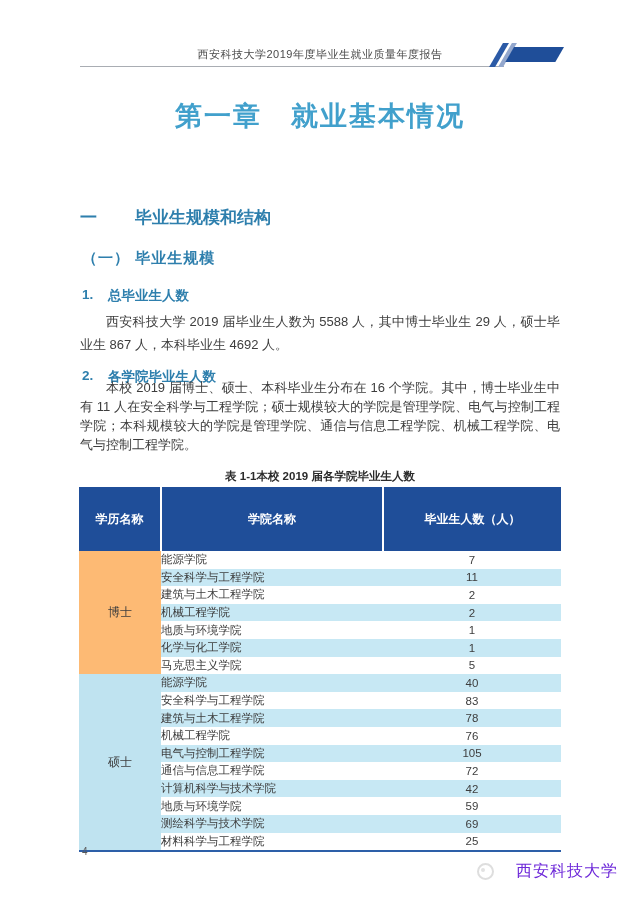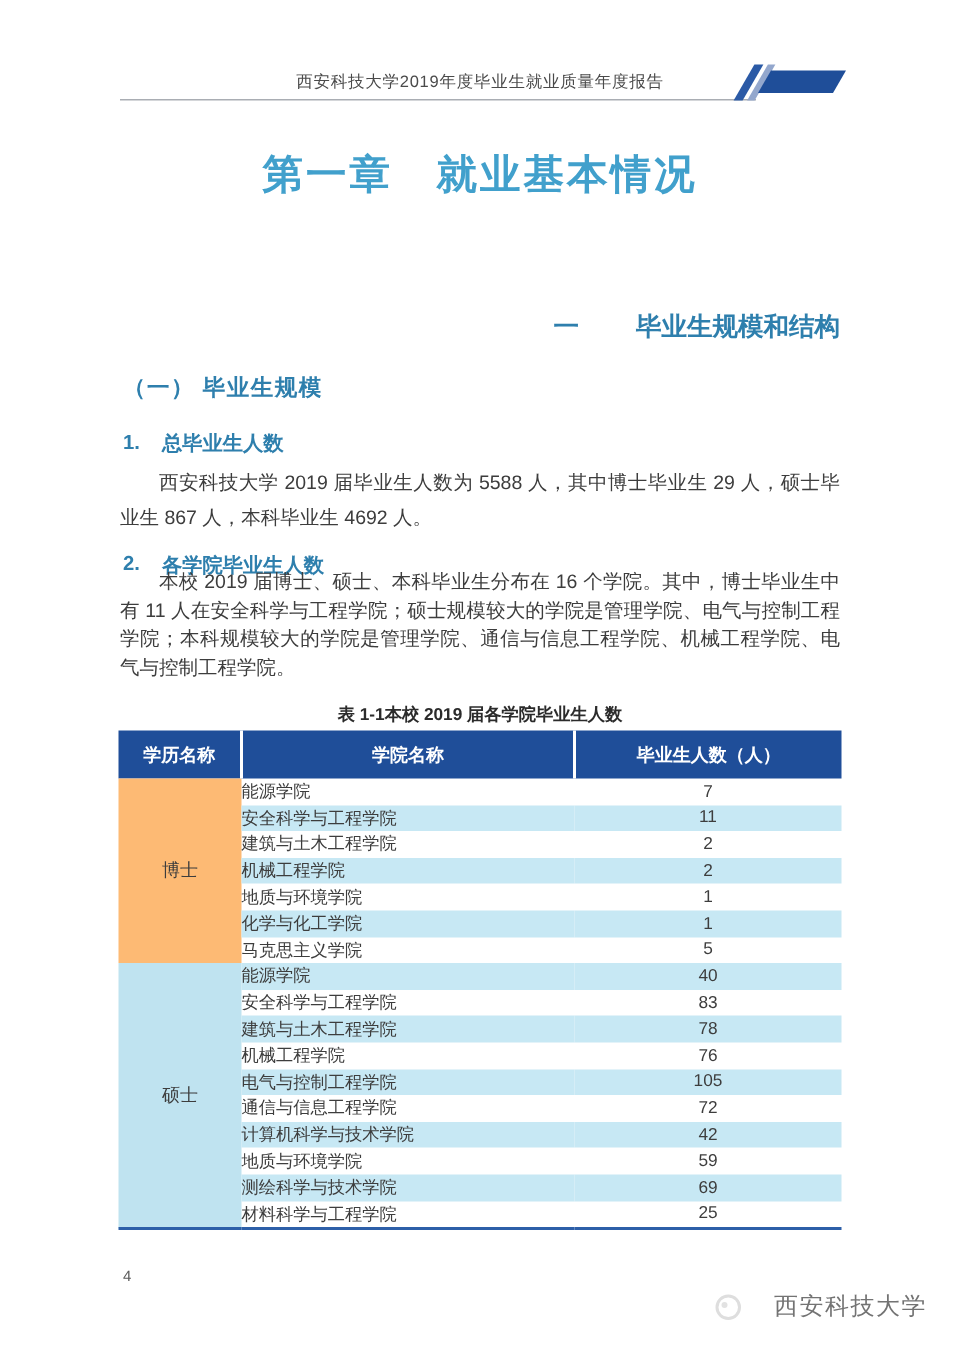--- a/index.html
+++ b/index.html
@@ -22,53 +22,53 @@
   .chapter-title{position:absolute;top:98px;left:80px;width:480px;text-align:center;
     font-size:27px;font-weight:bold;color:#41a0cc;letter-spacing:2px;}
 
   .para{position:absolute;left:80px;width:480px;font-size:13px;line-height:22.5px;
     color:#3d3d3d;text-align:justify;text-indent:2em;}
   .p-intro{top:147px;}
   .p-item1{top:311px;}
   .p-item2{top:378px;line-height:19px;}
 
   
-  .section-heading{position:absolute;top:206px;left:80px;width:480px;text-align:right;
+  .section-heading{position:absolute;top:206px;left:80px;width:480px;text-align:left;
     font-size:17px;font-weight:bold;color:#2e7fad;}
   .section-heading .num{margin-right:38px;}
   .subsection-heading{position:absolute;top:249px;left:82px;
     font-size:15px;font-weight:bold;color:#2e7fad;letter-spacing:1px;}
   .num-heading{position:absolute;left:82px;font-size:13.5px;font-weight:bold;
     color:#2e7fad;display:flex;}
   .num-heading .no{width:26px;}
   .h-item1{top:287px;}
   .h-item2{top:368px;}
 
   
   .tbl-caption{position:absolute;top:469px;left:80px;width:480px;text-align:center;
     font-size:11.5px;font-weight:bold;color:#2b2b2b;}
   .tbl-caption .lbl{margin-right:0;}
   table.data{position:absolute;top:487px;left:79px;width:482px;border-collapse:collapse;
     table-layout:fixed;font-size:11.5px;color:#3d3d3d;
     border-bottom:2.5px solid #2d5fa8;}
   table.data th{background:#1f4e99;color:#ffffff;font-weight:bold;font-size:12px;
-    height:32px;padding:0;text-align:center;border-right:2px solid #ffffff;}
+    height:32px;padding:16px;text-align:center;border-right:2px solid #ffffff;}
   table.data th:last-child{border-right:none;}
   table.data td{height:17.6px;padding:0;}
   td.college-cell{text-align:left;padding-left:12px;}
   td.count-cell{text-align:center;}
   tr.stripe td{background:#c7e8f4;}
   td.degree-cell{text-align:center;vertical-align:middle;background:#fdba74;
     font-size:12px;color:#3d3d3d;}
   td.degree-cell.g1{background:#bfe3f0;}
 
   
   .page-number{position:absolute;top:846px;left:82px;font-size:10px;color:#595959;}
   .watermark{position:absolute;top:861px;right:22px;display:flex;align-items:center;
-    gap:22px;color:#737373;font-size:16px;letter-spacing:1px;}
+    gap:22px;color:#6d28d9;font-size:16px;letter-spacing:1px;}
   .wm-logo{width:17px;height:17px;border:2px solid #dedede;border-radius:50%;
     position:relative;box-sizing:border-box;}
   .wm-logo::after{content:"";position:absolute;left:2px;top:3px;width:4px;height:4px;
     background:#e2e2e2;border-radius:50%;}
 </style>
 </head>
 <body>
 
 <div class="sheet">
 

